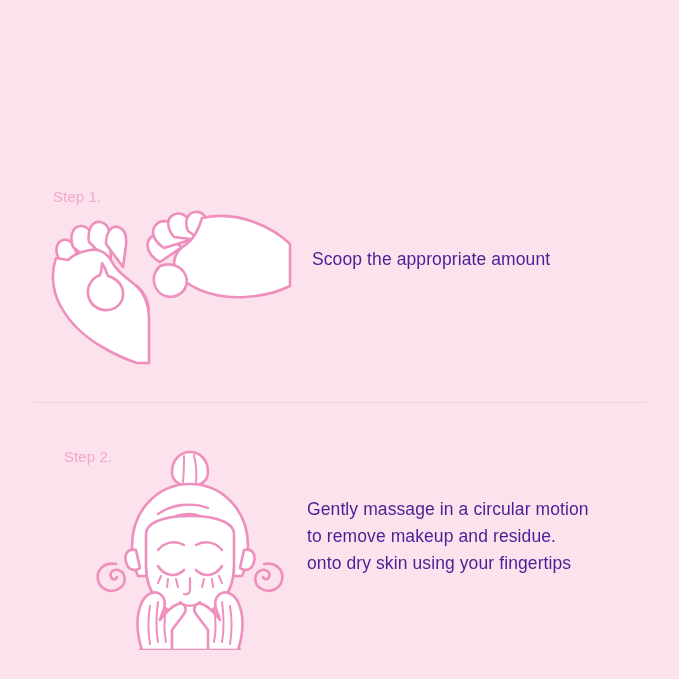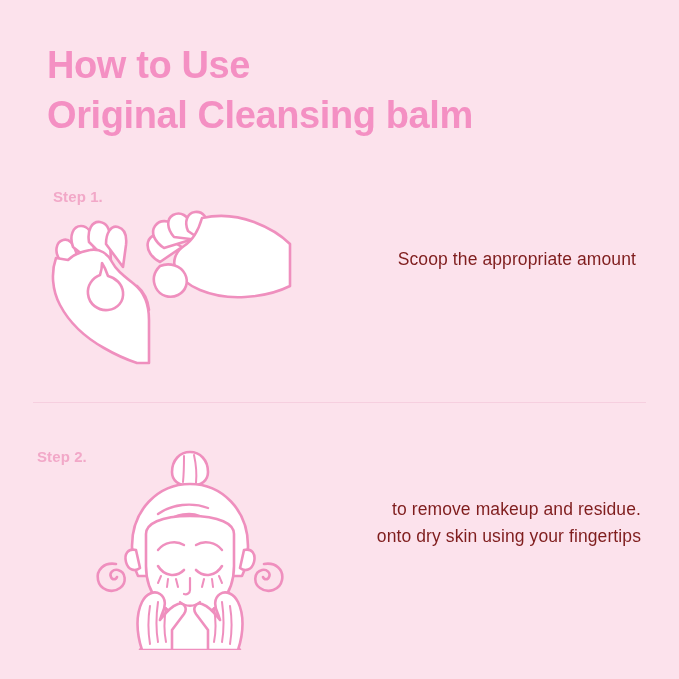--- a/index.html
+++ b/index.html
@@ -53,58 +53,54 @@
     position: absolute;
     left: 0;
     width: 679px;
   }
   .step-one { top: 170px; height: 210px; }
   .step-two { top: 430px; height: 215px; }
 
   .step-label {
     position: absolute;
     font-size: 15px;
-    font-weight: 700;
+    font-weight: 400;
     color: #f2a8c8;
     letter-spacing: 0.1px;
     text-align: center;
   }
   .step-one .step-label { left: 53px; top: 18px; }
-  .step-two .step-label { left: 37px; top: 18px; }
+  .step-two .step-label { left: 64px; top: 18px; }
 
   .step-art {
     position: absolute;
   }
   .step-one .step-art { left: 42px; top: 30px; width: 260px; height: 175px; }
   .step-two .step-art { left: 80px; top: 8px; width: 220px; height: 212px; }
 
   .step-art svg { display: block; width: 100%; height: 100%; }
 
   .step-text {
     position: absolute;
-    text-align: right;
-    color: #7f1d1d;
+    text-align: left;
+    color: #4c1d95;
     font-size: 17.5px;
     line-height: 27px;
     font-weight: 400;
     letter-spacing: 0.1px;
   }
   .step-one .step-text { left: 312px; top: 76px; width: 324px; }
   .step-two .step-text { left: 307px; top: 66px; width: 334px; }
   .step-text .tline { display: block; white-space: nowrap; }
 </style>
 </head>
 <body>
 
 <div class="page">
 
-  <div class="heading">
-    <span class="heading-line">How to Use</span>
-    <span class="heading-line">Original Cleansing balm</span>
-  </div>
 
   <div class="step step-one">
 
     <div class="step-label">Step 1.</div>
 
     <div class="step-art">
       <svg viewBox="0 0 260 175" xmlns="http://www.w3.org/2000/svg">
         <g fill="#ffffff" stroke="#ef8fbe" stroke-width="2.6" stroke-linecap="round" stroke-linejoin="round">
 
           <path d="M18 60 C12 52 14 42 21 40 C27 38 32 44 34 52 L40 72 Z"></path>
@@ -216,18 +212,19 @@
 
           <g fill="none" stroke-width="2.6">
             <path d="M184 126 C196 124 204 132 202 142 C200 152 188 156 180 150
                      C173 145 174 134 182 132 C187 131 191 135 189 139 C188 142 184 142 183 139"></path>
           </g>
         </g>
       </svg>
     </div>
 
     <div class="step-text">
+      <span class="tline">Gently massage in a circular motion</span>
       <span class="tline">to remove makeup and residue.</span>
       <span class="tline">onto dry skin using your fingertips</span>
     </div>
   </div>
 
 </div>
 
 </body></html>

